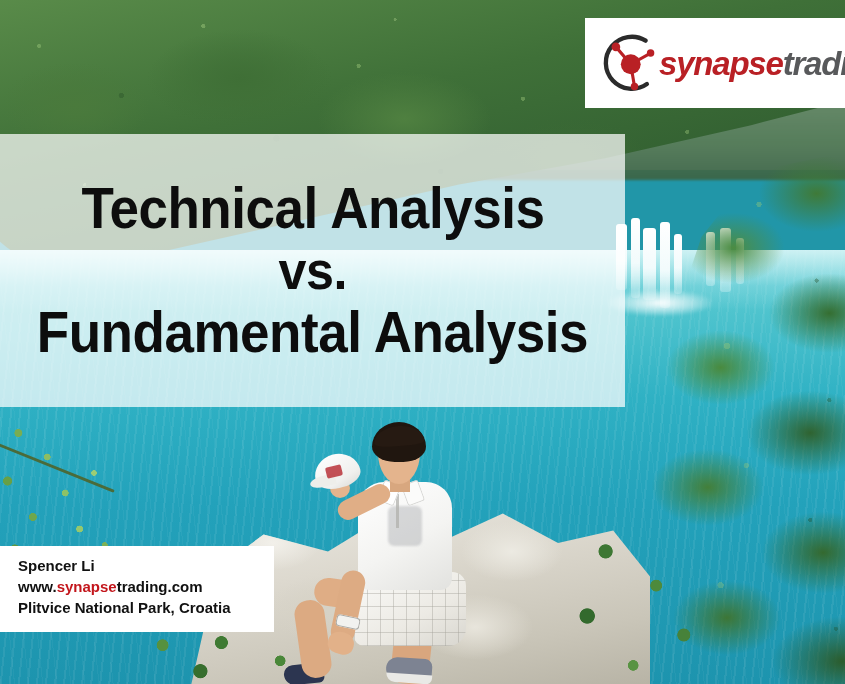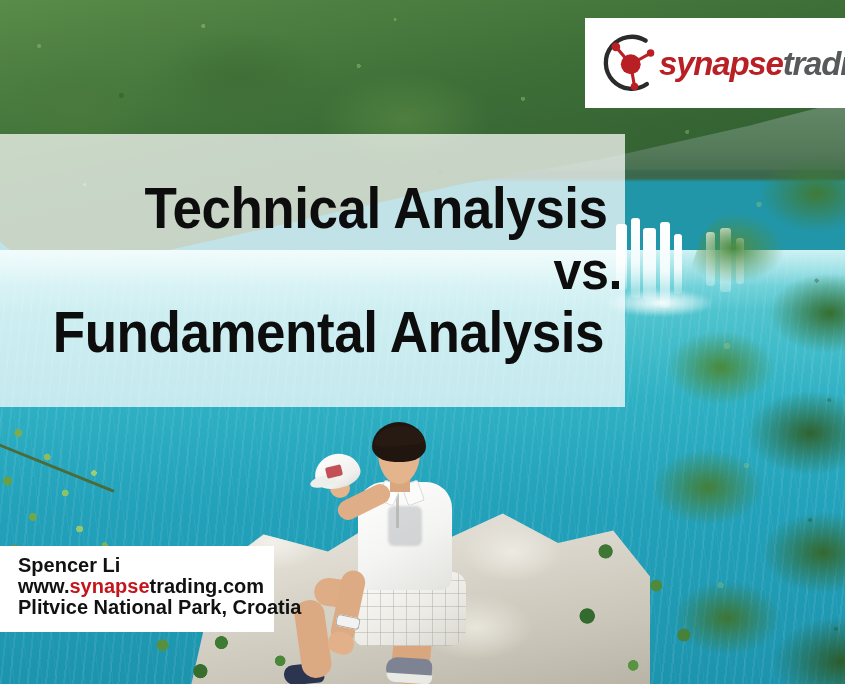--- a/index.html
+++ b/index.html
@@ -268,21 +268,21 @@
   .shoe2     { left: 86px; top: 238px; width: 46px; height: 24px; background: #7d8392; border-radius: 12px 8px 8px 14px; transform: rotate(4deg); }
   .shoe2-sole{ left: 86px; top: 254px; width: 46px; height: 9px;  background: #e9e9e6; border-radius: 0 0 8px 12px; transform: rotate(4deg); }
 
   
   .title-panel {
     position: absolute;
     left: 0; top: 134px; width: 625px; height: 273px;
     background: rgba(255,255,255,.72);
     display: flex;
     flex-direction: column;
-    align-items: flex-end;
+    align-items: center;
     justify-content: center;
     gap: 2px;
   }
   .title-line {
     color: #0d0d0d;
     font-family: "Liberation Sans", sans-serif;
     font-weight: 700;
     font-size: 57px;
     line-height: 1.08;
     letter-spacing: -0.5px;
@@ -297,21 +297,21 @@
     position: absolute;
     left: 0; top: 546px; width: 274px; height: 86px;
     background: #ffffff;
     padding: 9px 0 0 18px;
     box-sizing: border-box;
   }
   .caption-line {
     color: #111111;
     font-family: "Liberation Sans", sans-serif;
     font-weight: 700;
-    font-size: 20px;
+    font-size: 15px;
     line-height: 21px;
     white-space: nowrap;
   }
   .brand-red { color: #C3161C; }
 
   
   .logo-plate {
     position: absolute;
     left: 585px; top: 18px; width: 260px; height: 90px;
     background: #ffffff;

